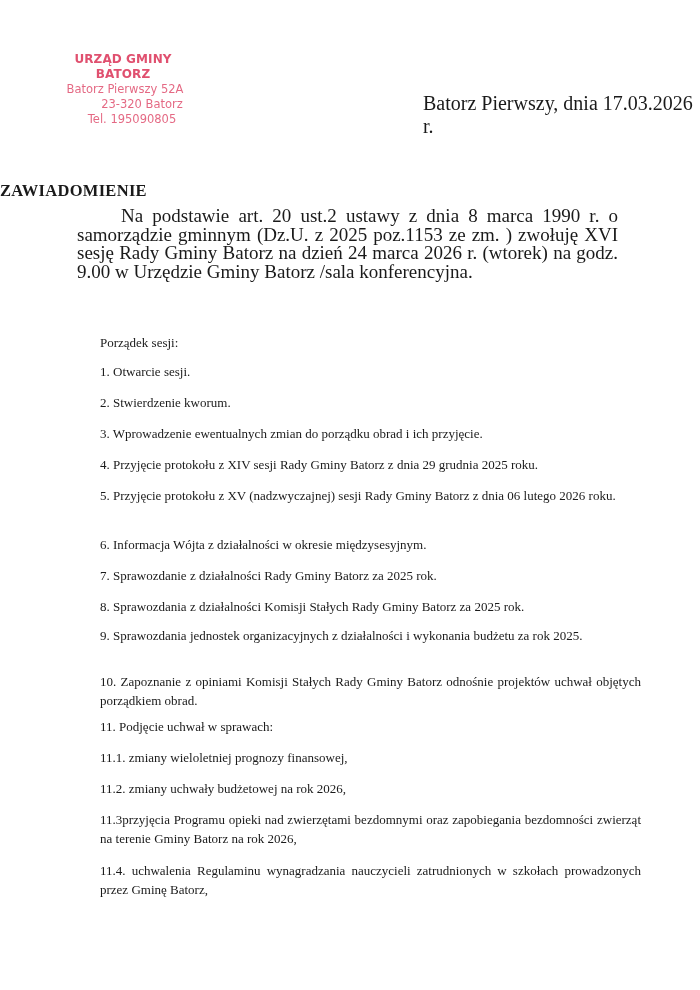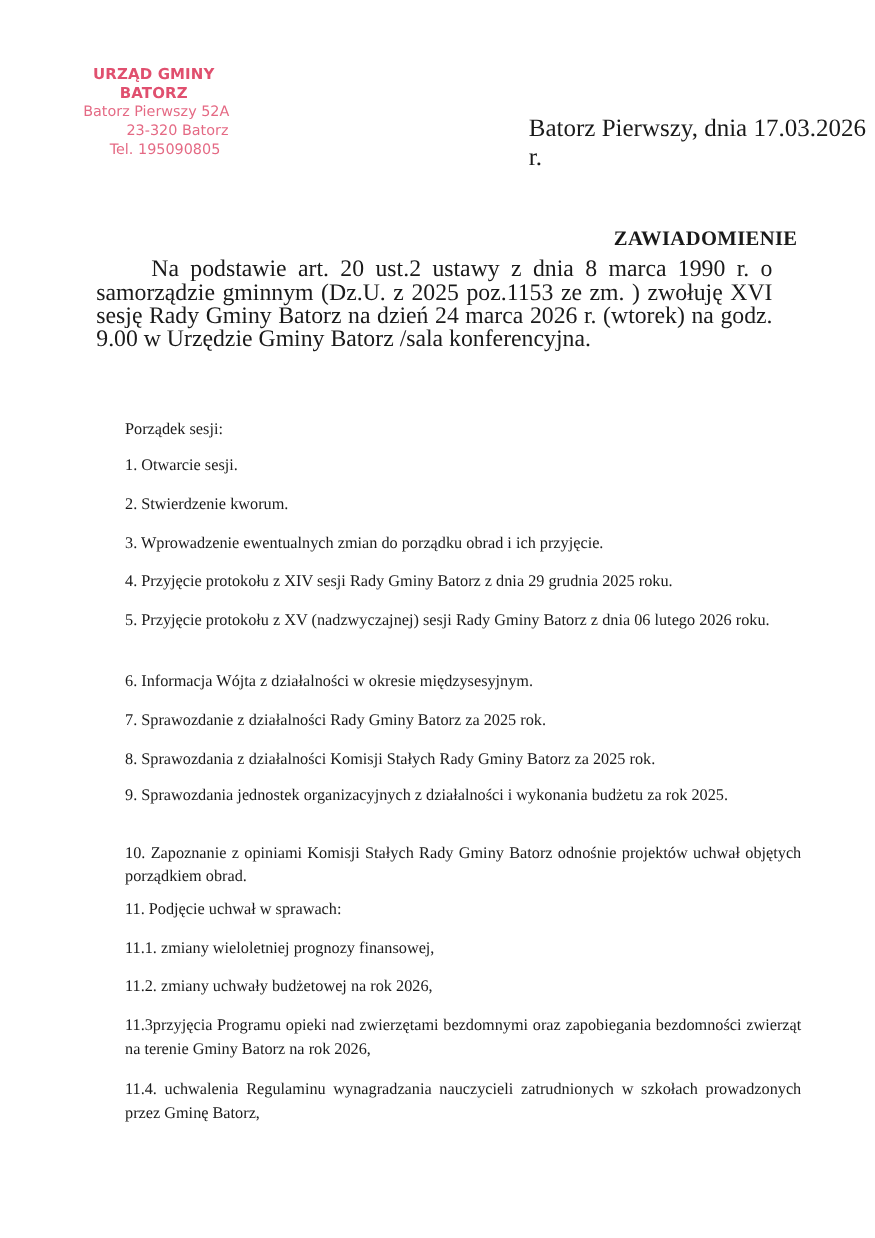--- a/index.html
+++ b/index.html
@@ -6,21 +6,21 @@
   body { width: 700px; height: 990px; position: relative; overflow: hidden;
          font-family: "Liberation Serif", "DejaVu Serif", serif; color: #1a1a1a; }
   .stamp { position: absolute; left: 50px; top: 52px; width: 150px; text-align: center;
            font-family: "DejaVu Sans", "Liberation Sans", sans-serif; color: #e0506f; }
   .stamp .s-title { font-weight: bold; font-size: 12px; letter-spacing: 0.1px; line-height: 15px; margin-left: -4px; }
   .stamp .s-line { font-size: 11.5px; line-height: 15px; opacity: 0.85; }
   .stamp .s-l1 { }
   .stamp .s-l2 { margin-left: 34px; }
   .stamp .s-l3 { margin-left: 14px; }
   .date { position: absolute; left: 403px; top: 92px; font-size: 20px; margin-left: 20px; }
-  .title { position: absolute; left: 0; width: 638px; top: 181px; text-align: right;
+  .title { position: absolute; left: 0; width: 638px; top: 181px; text-align: left;
            font-weight: bold; font-size: 16.5px; letter-spacing: 0.3px; }
   .body-text { position: absolute; left: 77px; width: 541px; font-size: 19px; line-height: 18.5px; text-align: justify; }
   .intro { top: 207px; text-indent: 44px; }
   .item { position: absolute; left: 77px; width: 541px; font-size: 13px; line-height: 18.5px; text-align: justify; margin-left: 23px; }
 </style>
 </head>
 <body>
 
 <div class="stamp">
   <div class="s-title">URZĄD GMINY BATORZ</div>

